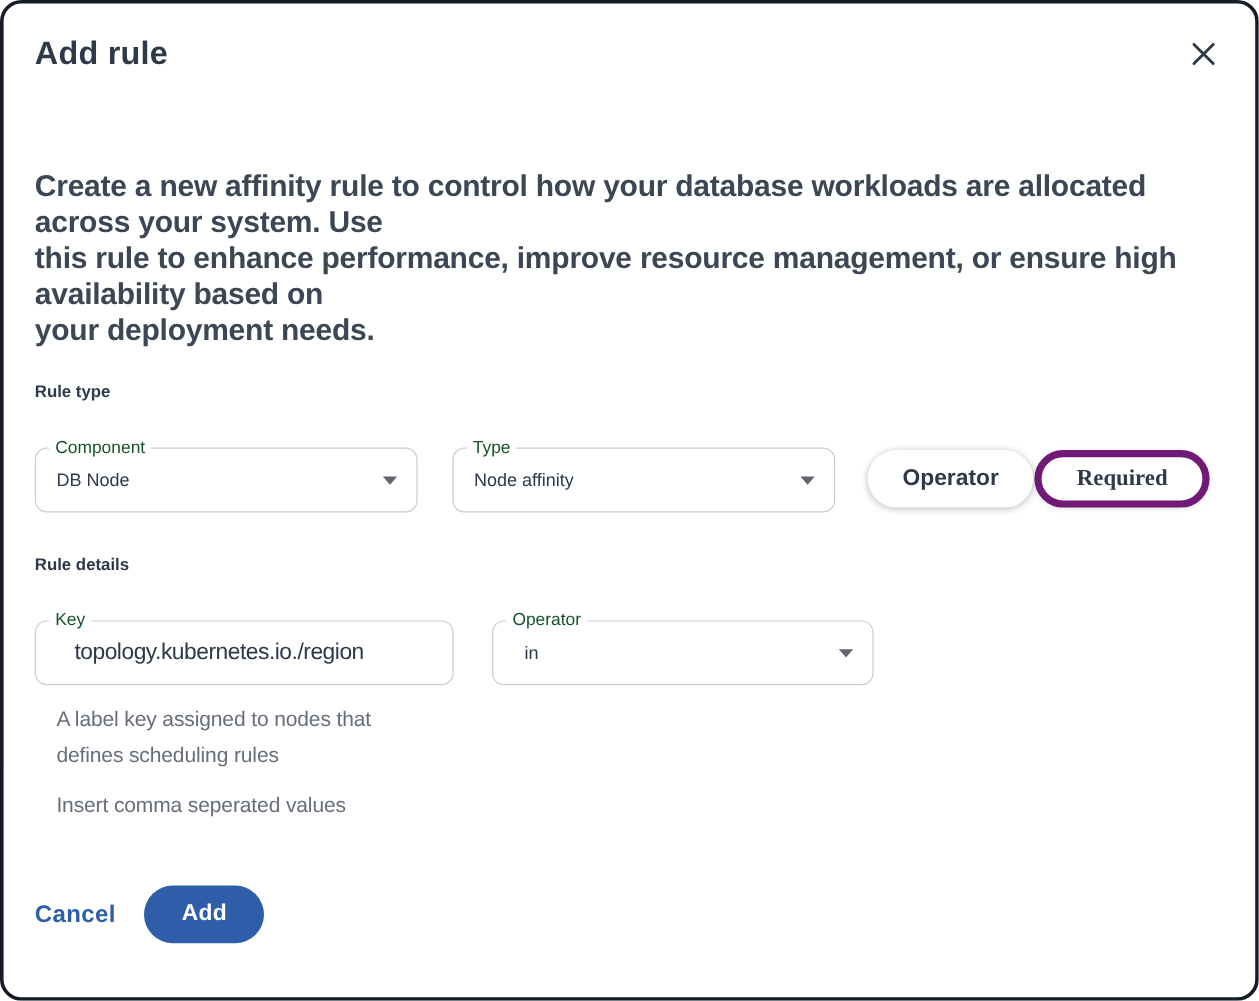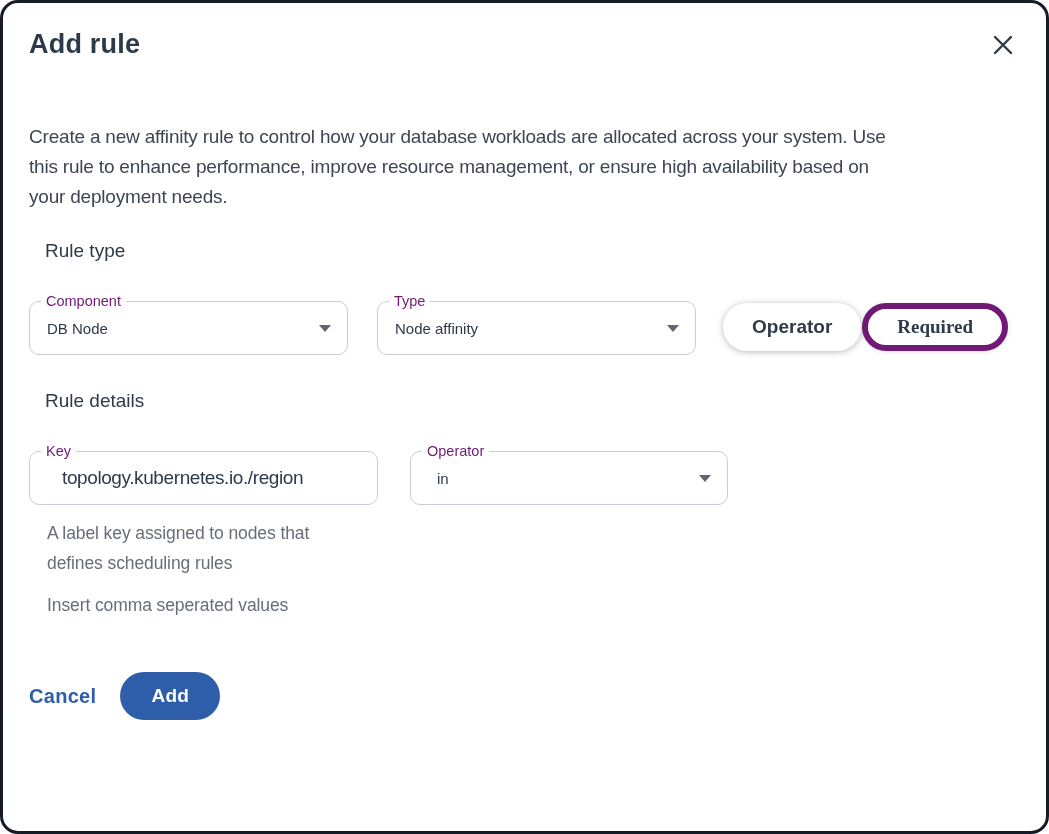--- a/index.html
+++ b/index.html
@@ -34,33 +34,33 @@
     background: transparent;
     border: none;
     cursor: pointer;
     display: flex;
     align-items: center;
     justify-content: center;
   }
 
   
   .description {
-    margin-top: 62px;
-    font-size: 19px;
+    margin-top: 80px;
+    font-size: 25px;
     line-height: 30px;
     color: #3d4654;
     white-space: pre-line;
     letter-spacing: -0.2px;
+    font-weight: bold;
   }
 
   .section-heading {
-    font-size: 19px;
-    font-weight: 400;
-    color: #2e3949;
-    margin-left: 16px;
+    font-size: 14px;
+    font-weight: 700;
+    color: #2e3949;
   }
   .section-heading.rule-type { margin-top: 28px; }
   .section-heading.rule-details { margin-top: 35px; }
 
   
   .field {
     position: relative;
     border: 1px solid #c9ccd2;
     border-radius: 10px;
     height: 54px;
@@ -71,21 +71,21 @@
     cursor: pointer;
   }
   .field .float-label {
     position: absolute;
     top: 0;
     left: 11px;
     transform: translateY(-55%);
     background: #ffffff;
     padding: 0 5px;
     font-size: 14.5px;
-    color: #701a75;
+    color: #14532d;
     white-space: nowrap;
     cursor: default;
   }
   .field .field-value {
     font-size: 15px;
     color: #2e3949;
     white-space: nowrap;
     overflow: hidden;
   }
   .caret {

